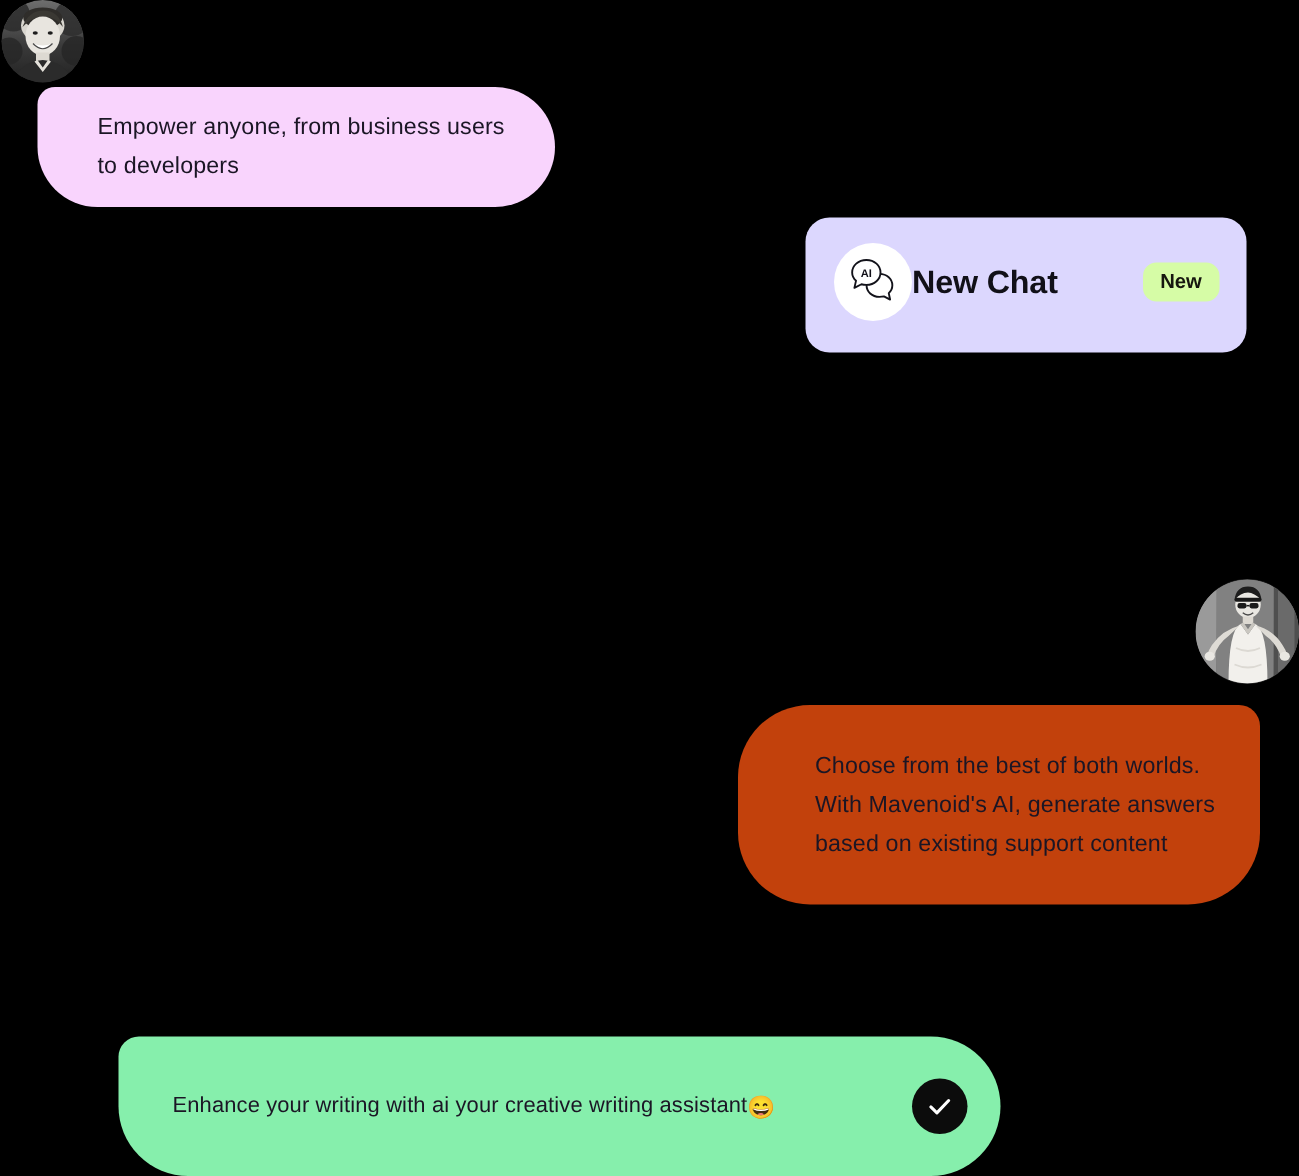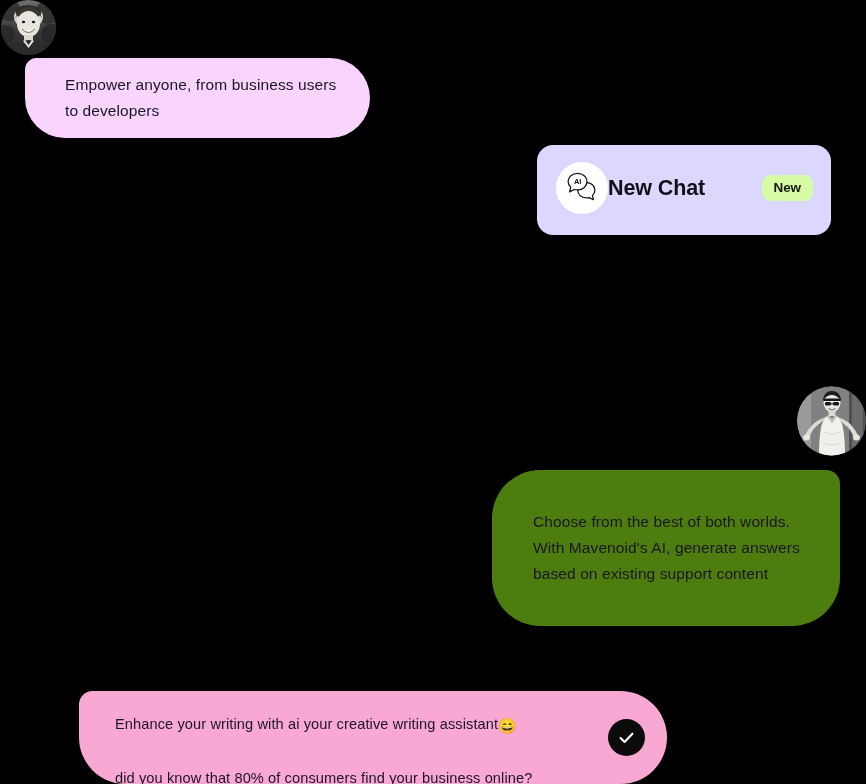--- a/index.html
+++ b/index.html
@@ -53,33 +53,34 @@
     background: #F9D4FD;
     border-radius: 14px 48px 48px 48px;
     padding: 0 26px 0 40px;
   }
 
   
   #bubble-lavender {
     left: 492px;
     top: 470px;
     width: 348px;
-    height: 156px;
-    background: #4d7c0f;
+    height: 133px;
+    background: #c2410c;
     border-radius: 48px 14px 48px 48px;
     padding: 0 30px 0 41px;
+    justify-content: flex-end;
   }
 
   
   #bubble-green {
     left: 79px;
     top: 691px;
     width: 588px;
     height: 93px;
-    background: #f9a8d4;
+    background: #86efac;
     border-radius: 14px 48px 48px 48px;
     padding: 0 22px 0 36px;
     justify-content: space-between;
   }
 
   #bubble-green .bubble-text { font-size: 14.6px; line-height: 26px; }
 
   .emoji-inline {
     font-size: 15px;
     vertical-align: -2px;
@@ -265,20 +266,19 @@
 
 <div class="bubble" id="bubble-lavender">
   <div class="bubble-text">Choose from the best of both worlds.
 With Mavenoid's AI, generate answers
 based on existing support content</div>
 </div>
 
 <div class="bubble" id="bubble-green">
   <div class="bubble-text">
     <span>Enhance your writing with ai  your creative writing assistant</span><span class="emoji-inline">😄</span><br>
-    <span>did you know that 80% of consumers find your business online?</span>
   </div>
   <button id="confirm-button">
     <svg viewBox="0 0 24 24" xmlns="http://www.w3.org/2000/svg">
       <path d="M4.5 12.6 L9.6 17.6 L19.5 7.2" fill="none" stroke="#ffffff" stroke-width="2.6" stroke-linecap="round" stroke-linejoin="round"></path>
     </svg>
   </button>
 </div>
 
 </body></html>

